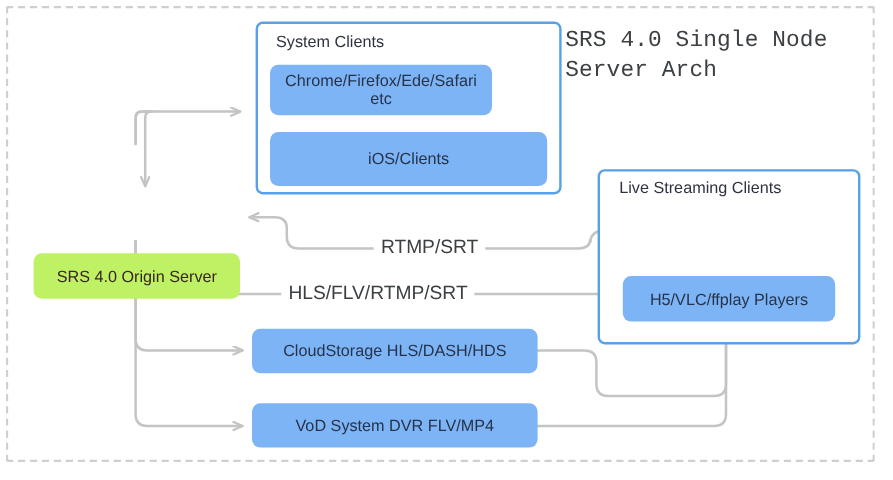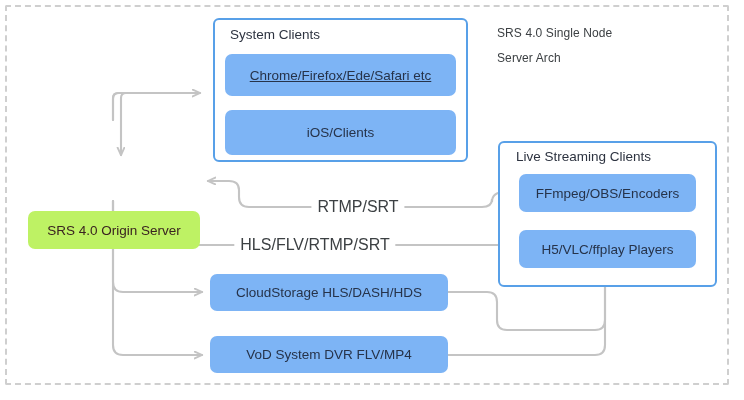--- a/index.html
+++ b/index.html
@@ -30,27 +30,28 @@
   svg.edges {
     position: absolute;
     left: 0;
     top: 0;
     width: 744px;
     height: 400px;
     overflow: visible;
   }
   .title {
     position: absolute;
-    left: 497px;
+    left: 471px;
     top: 21px;
     width: 220px;
-    font-size: 12px;
+    font-size: 19px;
     line-height: 25px;
     color: #3c4043;
     letter-spacing: 0.1px;
+    font-family: Liberation Mono, monospace;
   }
   .group {
     position: absolute;
     background: #ffffff;
     border: 2.5px solid #58a0e8;
     border-radius: 6px;
     box-sizing: border-box;
   }
   .group-label {
     position: absolute;
@@ -83,21 +84,21 @@
     font-size: 16px;
     color: #3c4043;
     background: #ffffff;
     padding: 0 6px;
     white-space: nowrap;
     transform: translate(-50%, -50%);
   }
   
   #grp-webrtc { left: 213px; top: 18px;  width: 255px; height: 144px; }
   #lbl-webrtc { left: 230px; top: 27px; }
-  #n-browsers { left: 225px; top: 54px;  width: 231px; height: 42px; text-decoration: underline; }
+  #n-browsers { left: 225px; top: 54px;  width: 185px; height: 42px; }
   #n-mobile   { left: 225px; top: 110px; width: 231px; height: 45px; }
 
   #grp-live   { left: 498px; top: 141px; width: 219px; height: 146px; }
   #lbl-live   { left: 516px; top: 149px; }
   #n-encoders { left: 519px; top: 174px; width: 177px; height: 38px; }
   #n-players  { left: 519px; top: 230px; width: 177px; height: 38px; }
 
   #n-origin   { left: 28px;  top: 163px; width: 172px; height: 38px; }
   #n-cloud    { left: 210px; top: 274px; width: 238px; height: 37px; }
   #n-vod      { left: 210px; top: 336px; width: 238px; height: 37px; }
@@ -147,21 +148,20 @@
 
   <div class="group" id="grp-webrtc"></div>
   <div class="group-label" id="lbl-webrtc">System Clients</div>
 
   <div class="node blue" id="n-browsers">Chrome/Firefox/Ede/Safari etc</div>
   <div class="node blue" id="n-mobile">iOS/Clients</div>
 
   <div class="group" id="grp-live"></div>
   <div class="group-label" id="lbl-live">Live Streaming Clients</div>
 
-  <div class="node blue" id="n-encoders">FFmpeg/OBS/Encoders</div>
   <div class="node blue" id="n-players">H5/VLC/ffplay Players</div>
 
   <div class="node red" id="n-origin">SRS 4.0 Origin Server</div>
 
   <div class="node blue" id="n-cloud">CloudStorage HLS/DASH/HDS</div>
   <div class="node blue" id="n-vod">VoD System DVR FLV/MP4</div>
 
   <div class="edge-label" id="el-rtmp">RTMP/SRT</div>
   <div class="edge-label" id="el-hls">HLS/FLV/RTMP/SRT</div>
 

